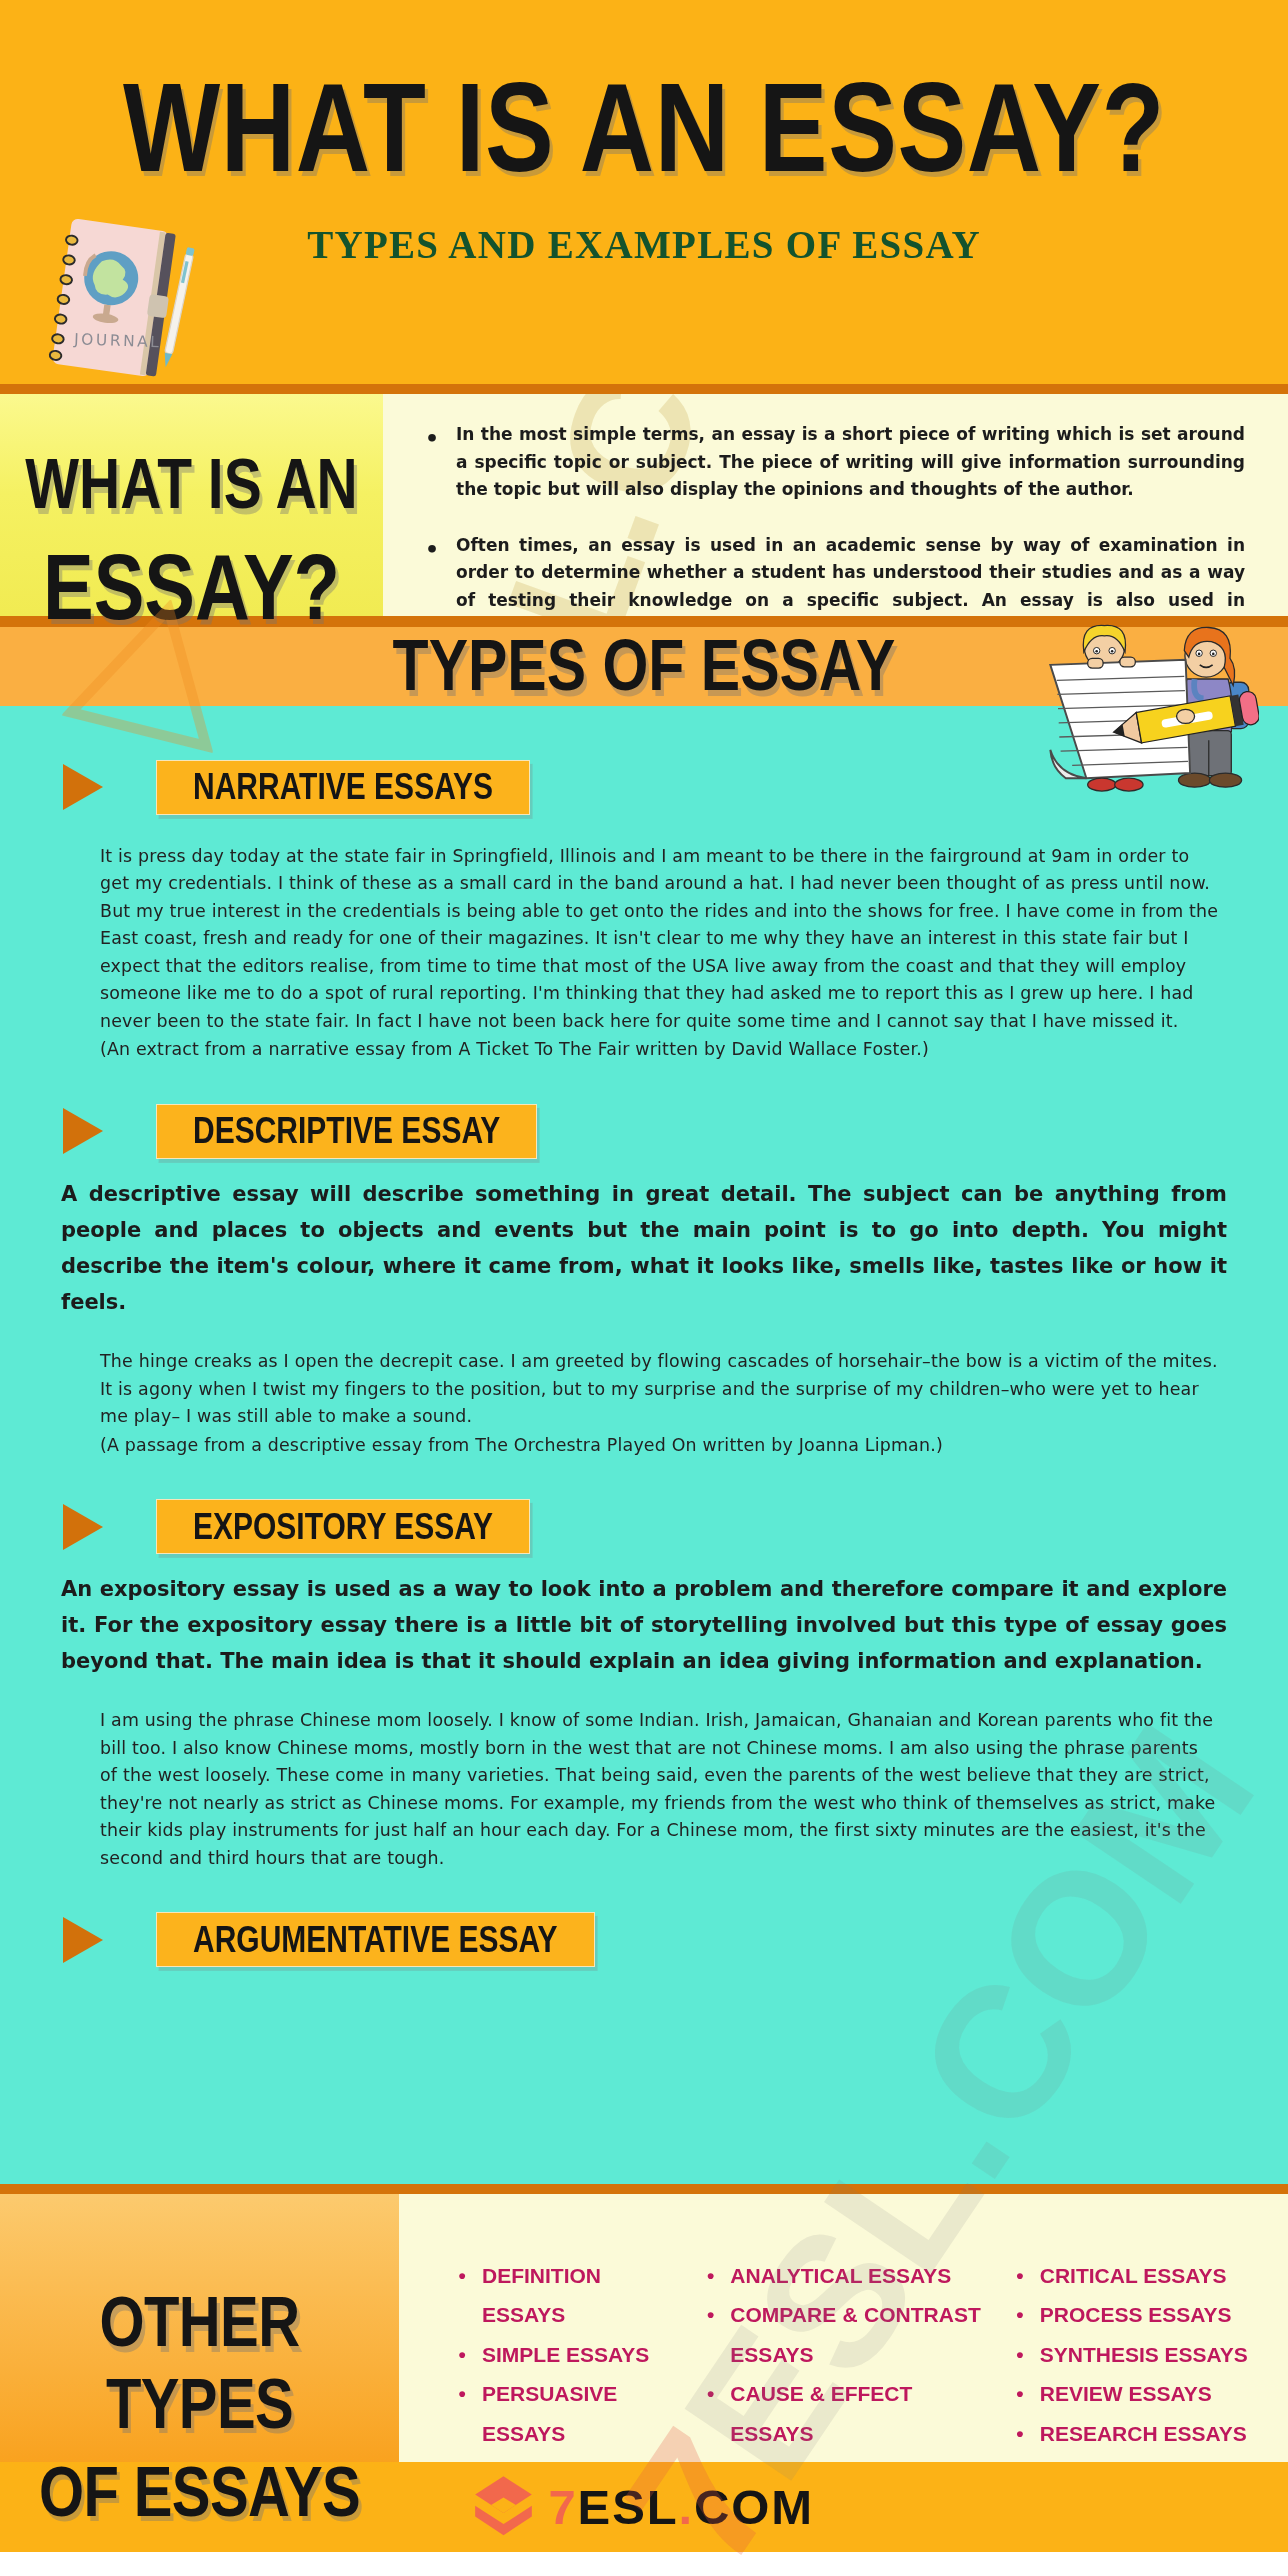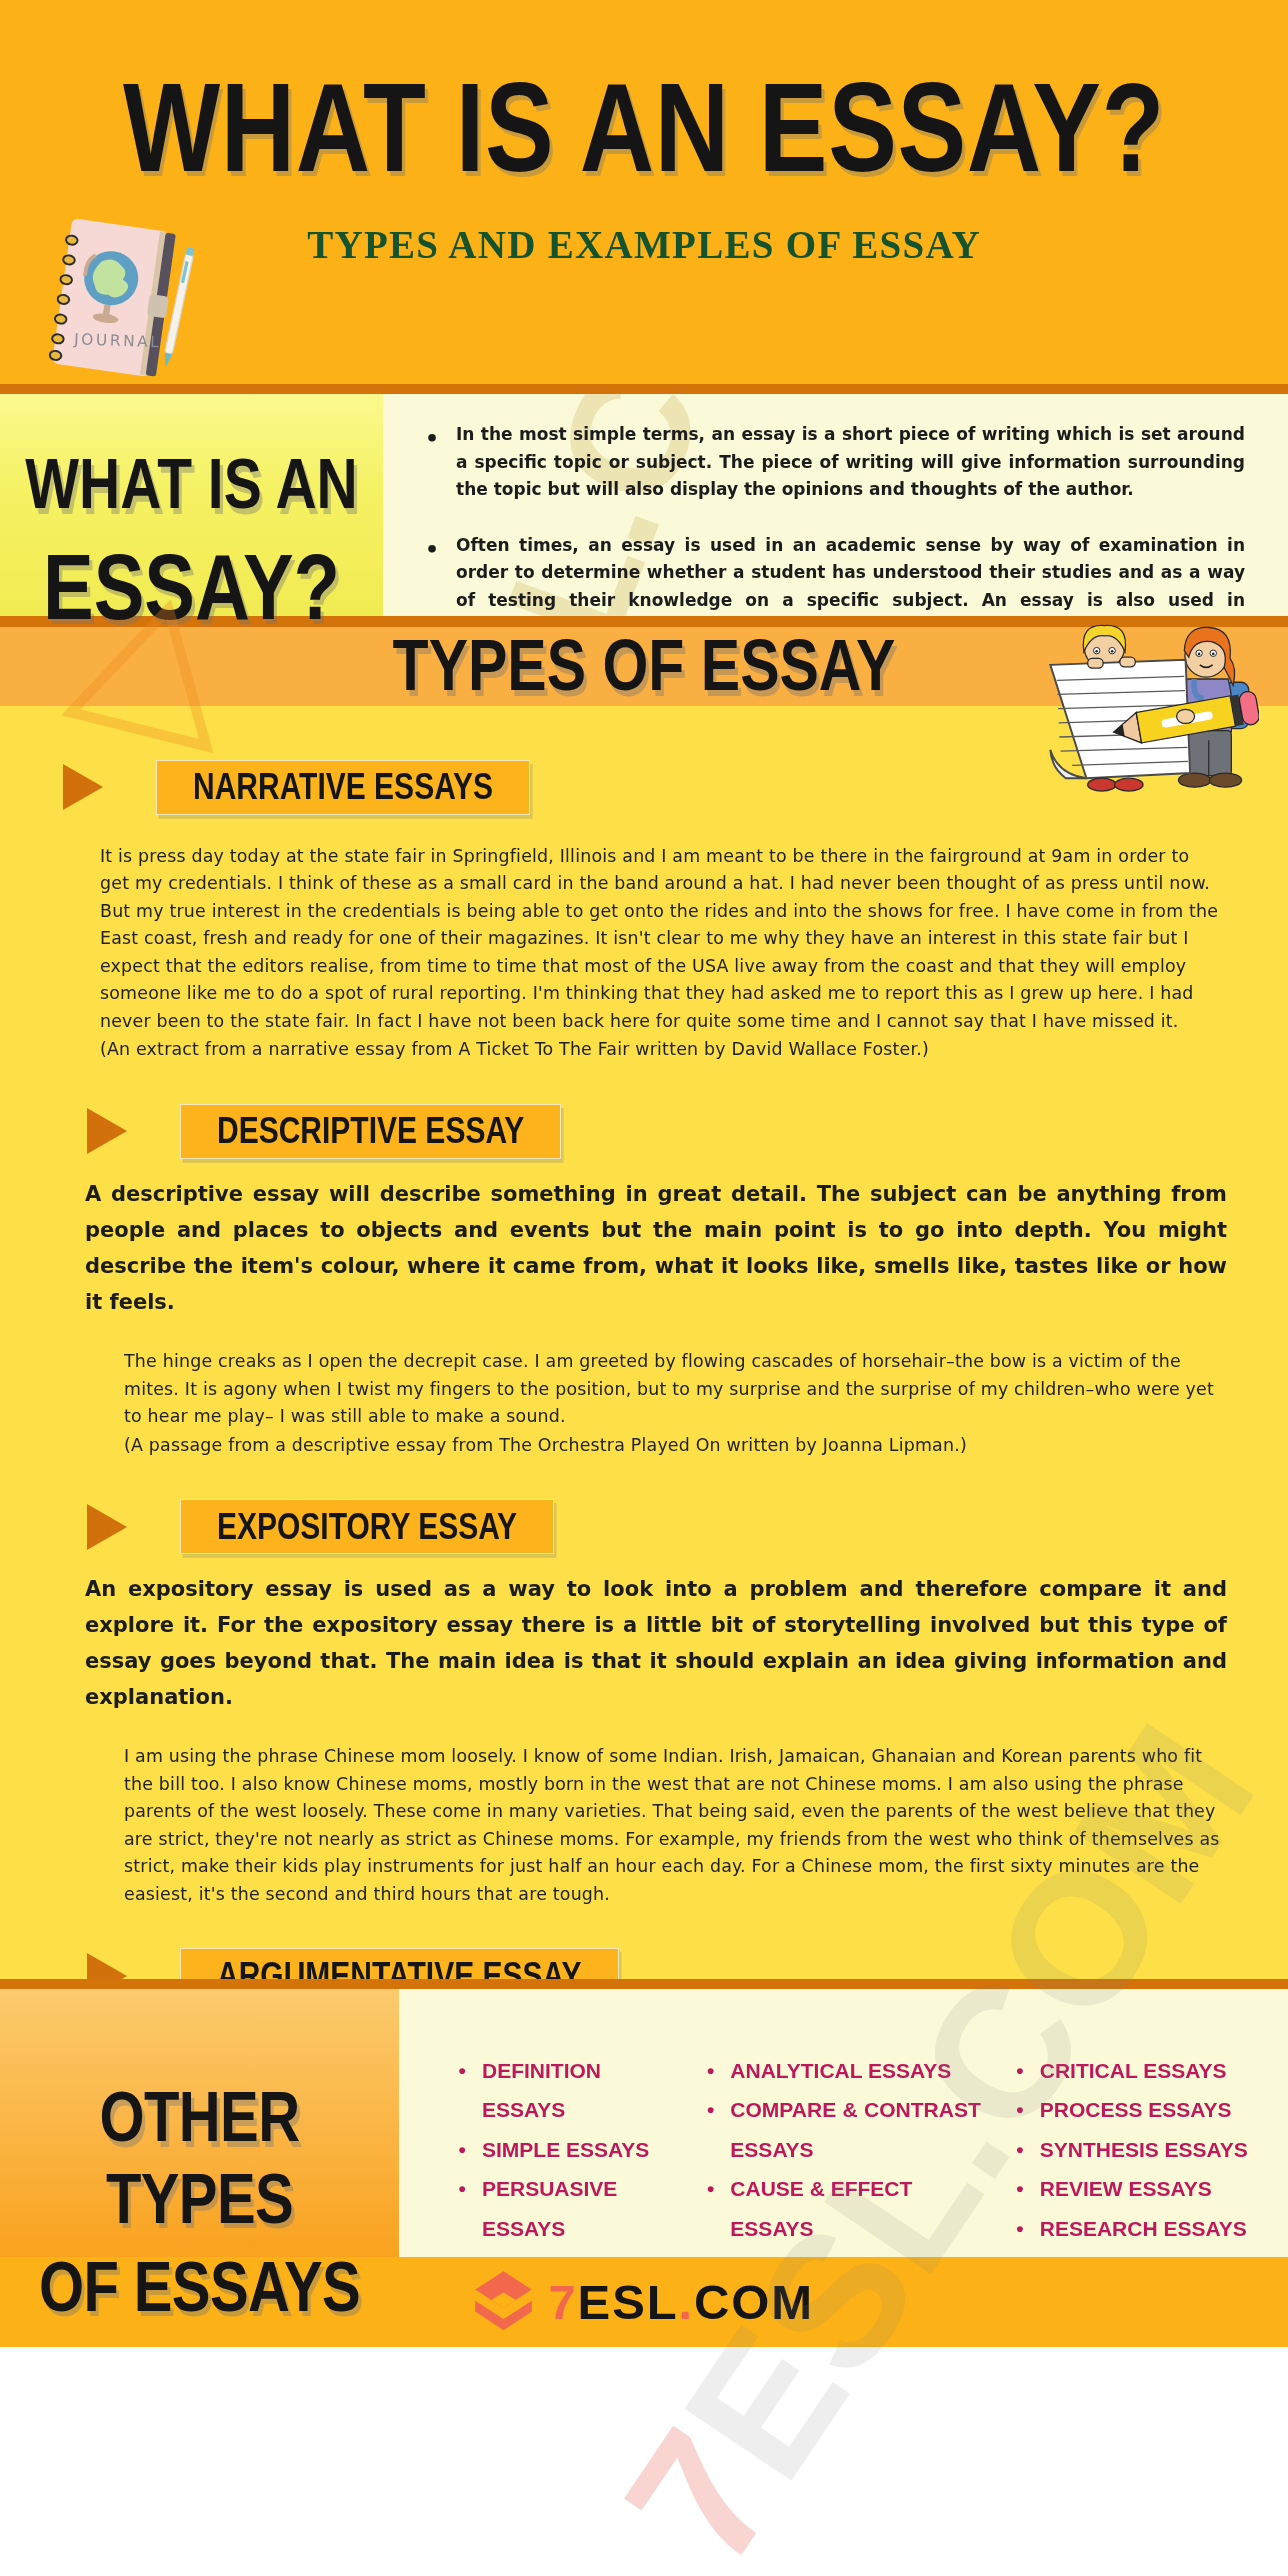--- a/index.html
+++ b/index.html
@@ -30,29 +30,29 @@
   .intro-right li + li { margin-top:28px; }
   .intro-right li::before { content:"•"; position:absolute; left:-22px; top:0; font-size:22px; }
   .wm-cream { position:absolute; left:213px; top:135px; transform:translate(-50%,-50%) rotate(-70deg); font-family:"Liberation Sans", sans-serif; font-weight:900; font-size:167px; color:rgba(198,168,74,.26); white-space:nowrap; z-index:1; }
 
   
   .band { height:79px; background:var(--band_bg); position:relative; text-align:center; }
   .band-title { font-size:59px; line-height:79px; }
   .kids-svg { position:absolute; right:29px; top:-5.2px; z-index:6; }
 
   
-  .content { height:1273px; background:#fde047; position:relative; overflow:hidden; }
+  .content { height:1478px; background:#5eead4; position:relative; overflow:hidden; }
   .label-row { display:flex; align-items:center; margin-left:63px; }
   .arrow { width:0; height:0; border-left:40px solid var(--arrow); border-top:23px solid transparent; border-bottom:23px solid transparent; }
   .label-box { margin-left:53px; background:var(--label_bg); border:1.9px solid #f6e7bb; box-shadow:2.6px 3.9px 0 rgba(120,120,120,.25); padding:0 36px; height:55px; display:flex; align-items:center; }
   .label-box span { font-size:30px; letter-spacing:0; }
   .sec-intro { margin:16.7px 61px 0 61px; font-weight:bold; font-size:21px; line-height:1.72; text-align:justify; color:#1c1c1c; position:relative; z-index:2; }
   .extract { margin:28px 68px 0 100px; font-family:"DejaVu Sans", cursive; font-size:17.4px; line-height:1.58; color:#222; letter-spacing:0.2px; position:relative; z-index:2; }
   .extract .cite { margin-top:1.3px; }
-  .type-section + .type-section { margin-top:40px;margin-left:24px; }
+  .type-section + .type-section { margin-top:40px; }
   .type-section:first-child { padding-top:54px; }
 
   
   .wm-page { position:absolute; left:940px; top:2145px; transform:translate(-50%,-50%) rotate(-56deg); font-family:"Liberation Sans", sans-serif; font-weight:900; font-size:187px; white-space:nowrap; z-index:5; pointer-events:none; color:rgba(120,120,120,.13); }
   .wm-page .seven { color:rgba(226,88,66,.25); }
   .wm-triangle { position:absolute; left:76px; top:598px; z-index:4; pointer-events:none; transform:rotate(14deg); opacity:.32; }
 
   
   .bottom { height:268px; display:flex; position:relative; }
   .bottom-left { width:399px; background:linear-gradient(180deg,#FCCA6E 0%,#F9A21F 100%); text-align:center; padding-top:101px; }

